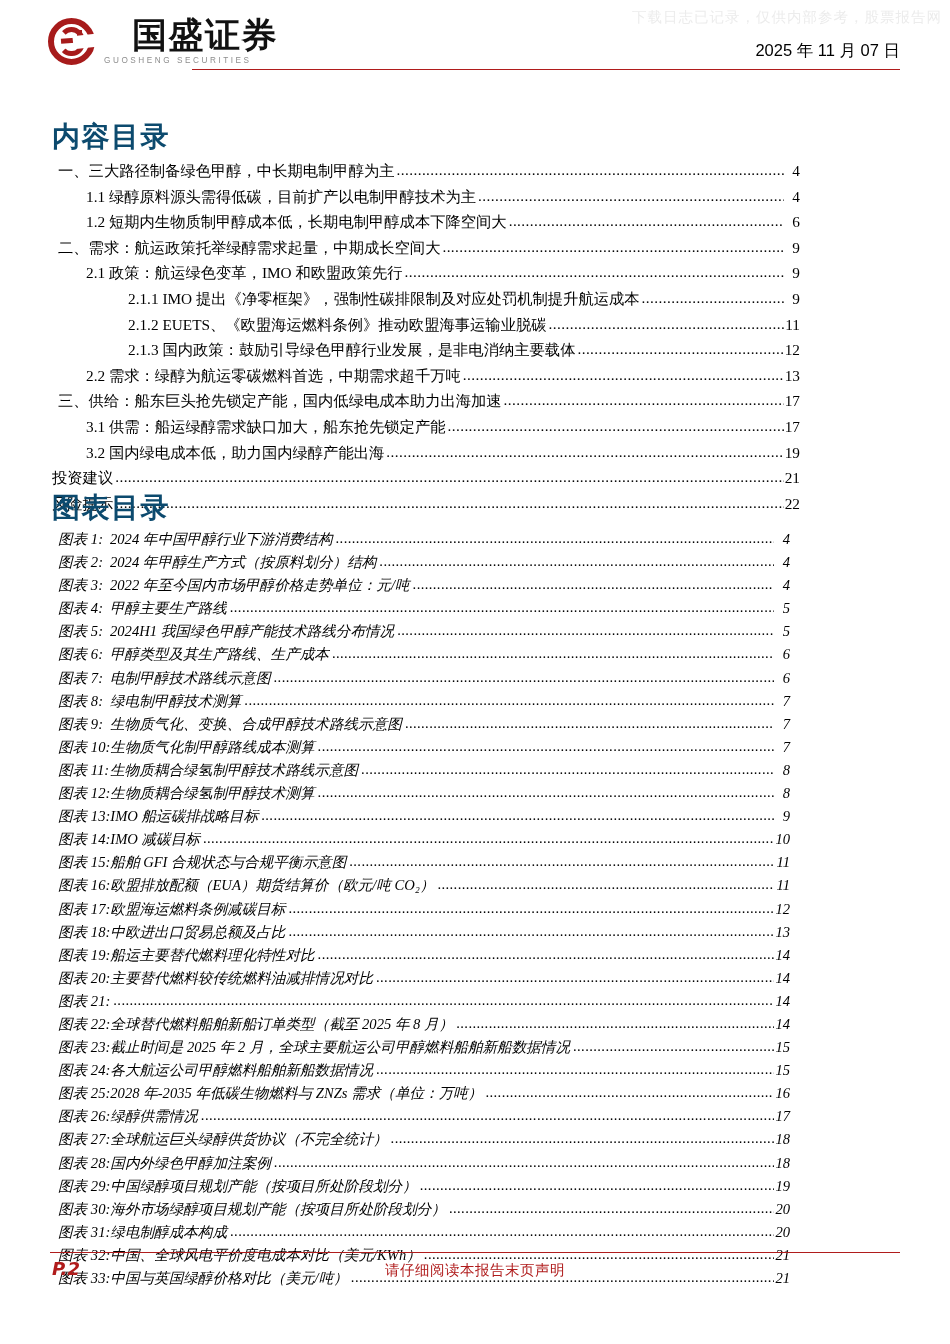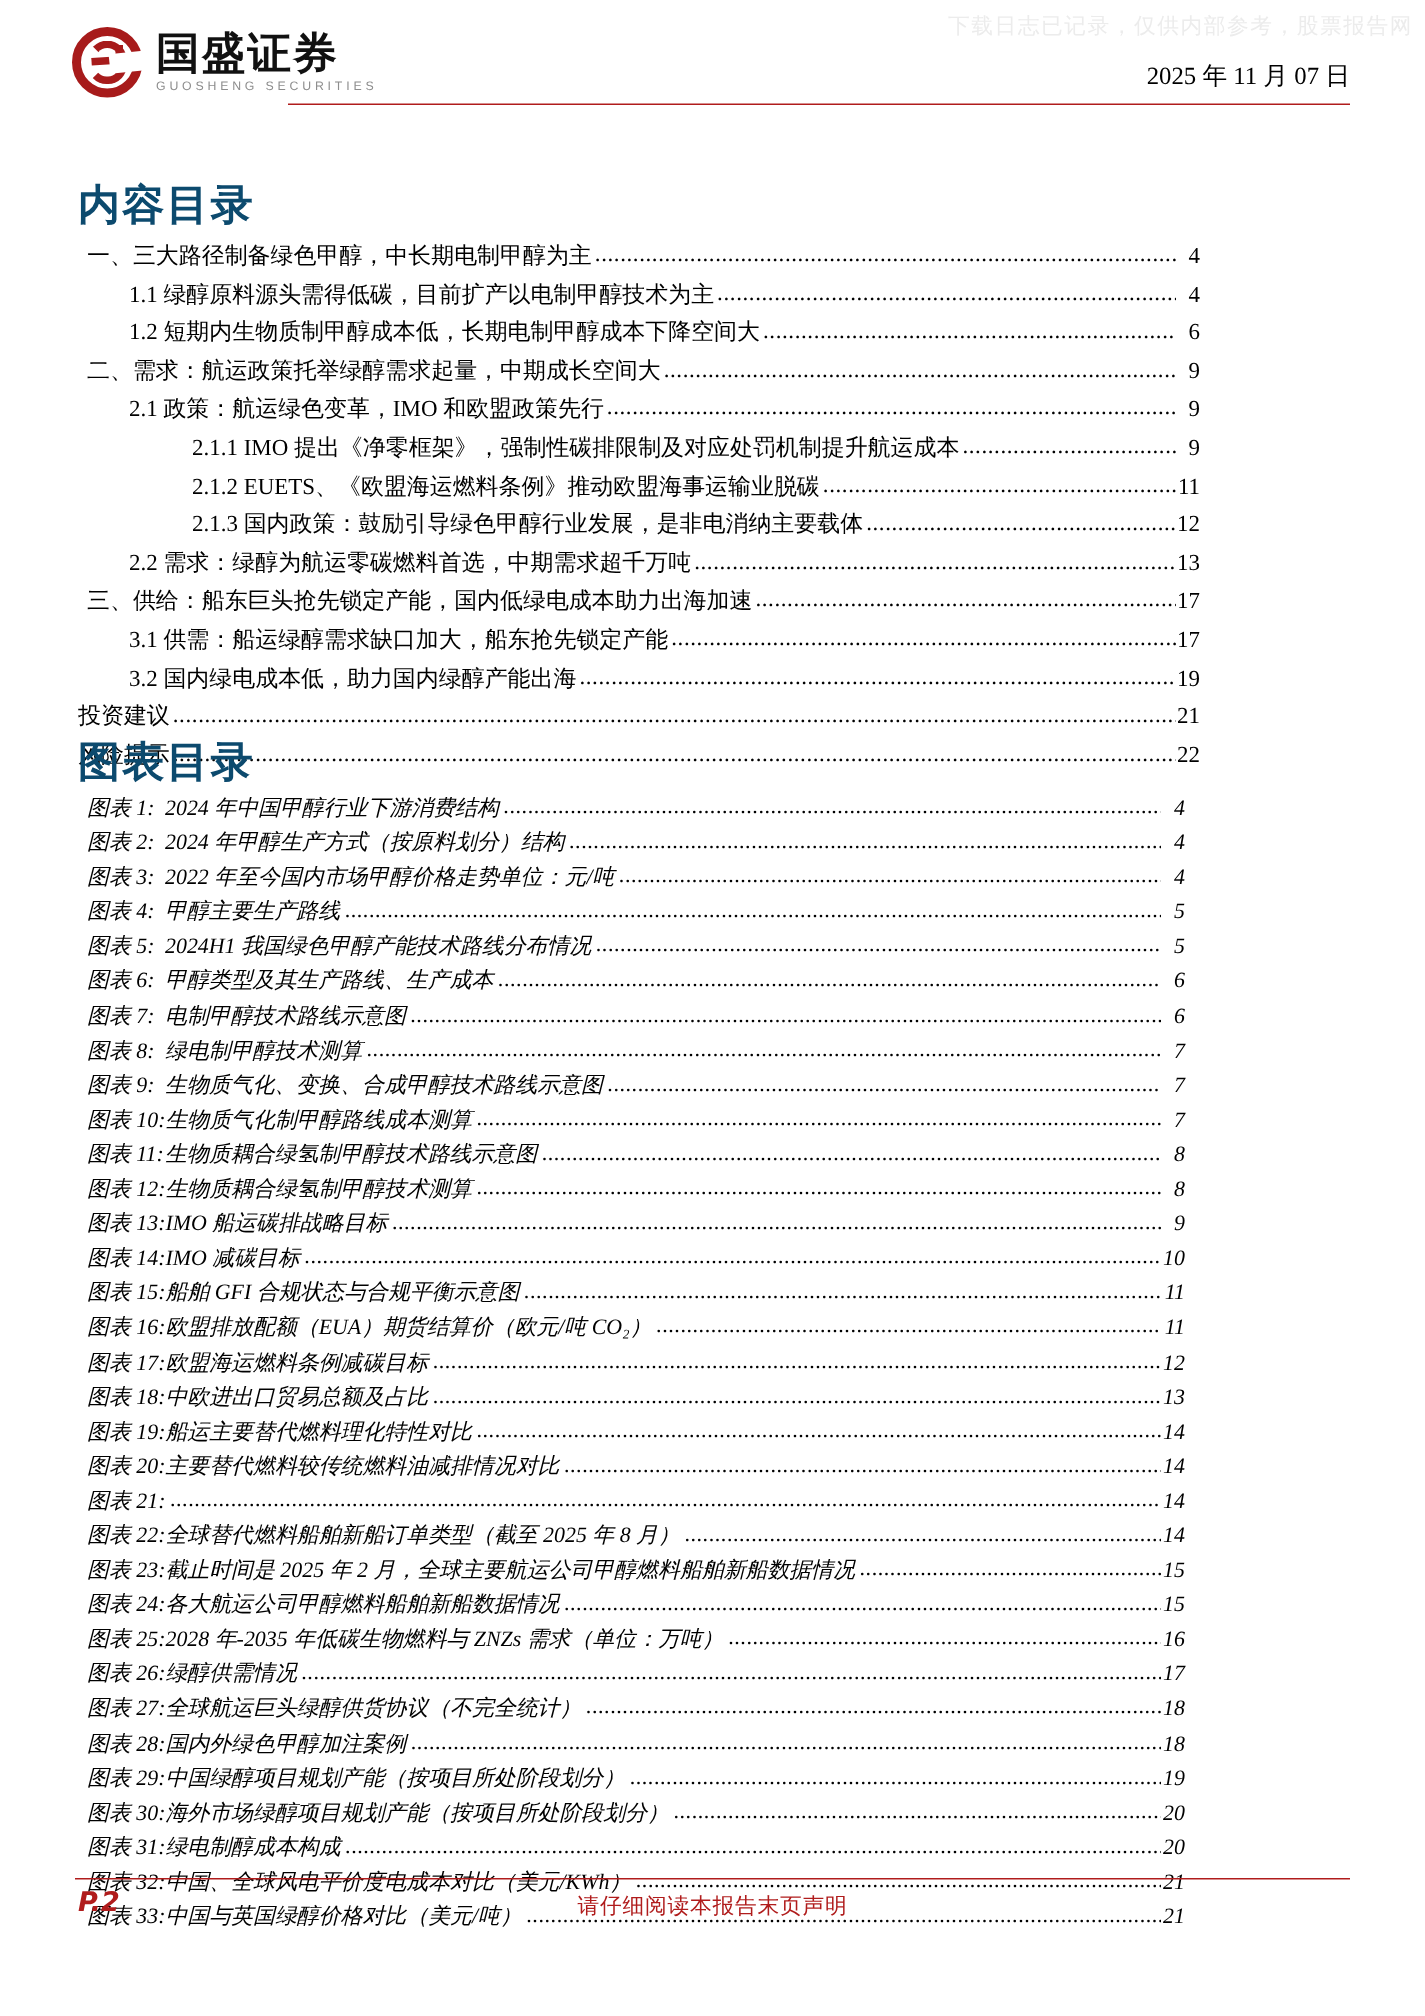--- a/index.html
+++ b/index.html
@@ -94,39 +94,40 @@
   }
   .logo-text {
     display: flex;
     flex-direction: column;
     justify-content: center;
     line-height: 1;
   }
   .logo-cn {
     font-family: "DejaVu Sans", "Liberation Sans", sans-serif;
     font-weight: bold;
-    font-size: 29px;
+    font-size: 35px;
     letter-spacing: 1.5px;
     color: #111111;
+    margin-left: 28px;
   }
   .logo-en {
     margin-top: 4px;
     font-family: "Liberation Sans", "DejaVu Sans", sans-serif;
     font-size: 8.2px;
     letter-spacing: 2.55px;
     color: #8d8d8d;
   }
   .header-date {
     position: absolute;
     right: 50px;
     top: 40px;
     font-size: 16.5px;
     color: #000000;
     white-space: nowrap;
-    font-family: Liberation Serif, serif;
+    font-family: Liberation Sans, sans-serif;
     margin-left: 45px;
   }
   .header-rule {
     position: absolute;
     left: 192px;
     right: 50px;
     top: 69px;
     height: 0;
     border-top: 1.3px solid #b01c1c;
   }

